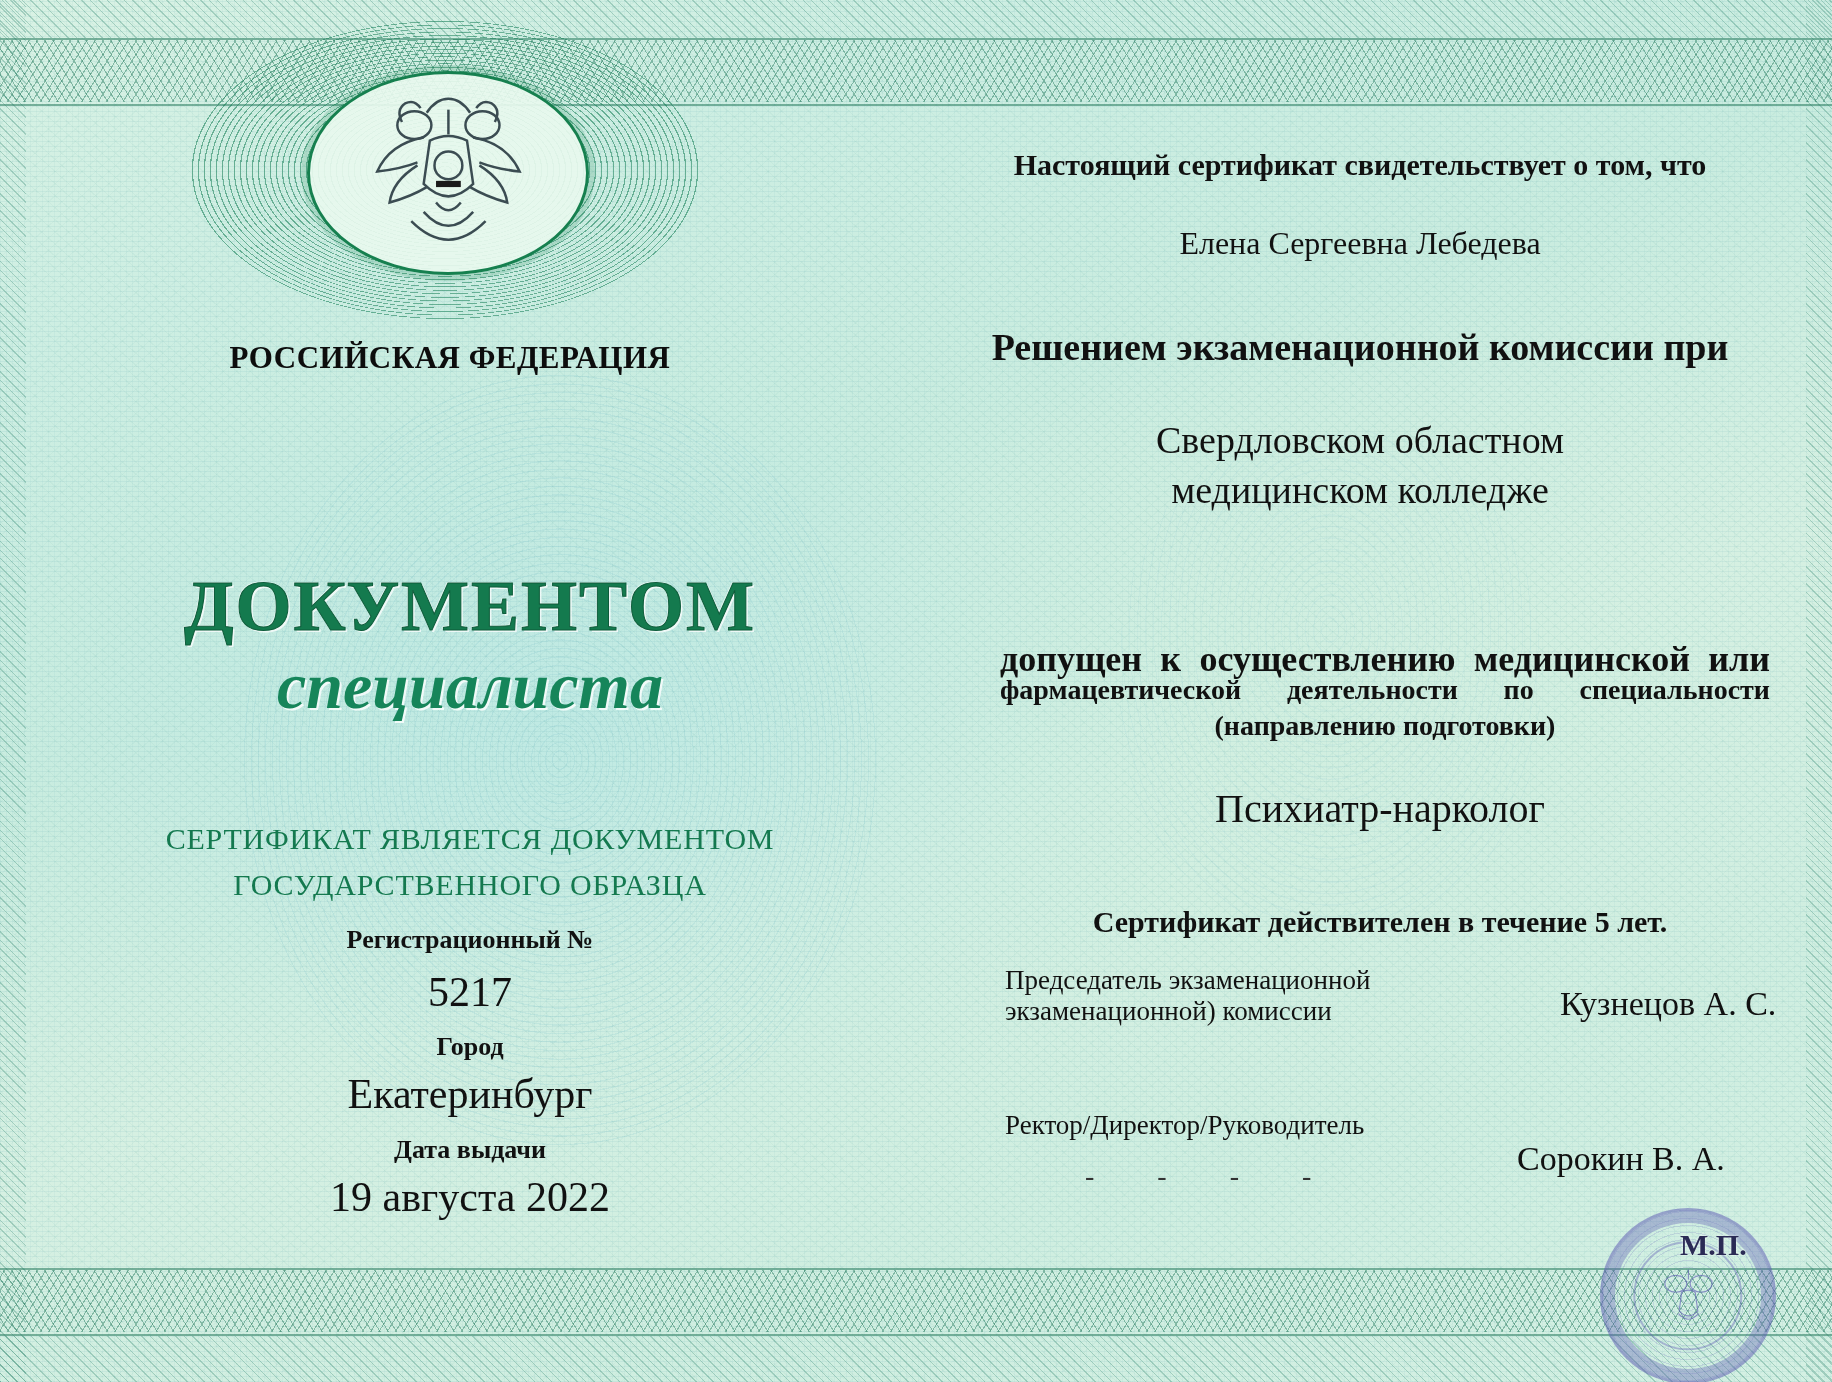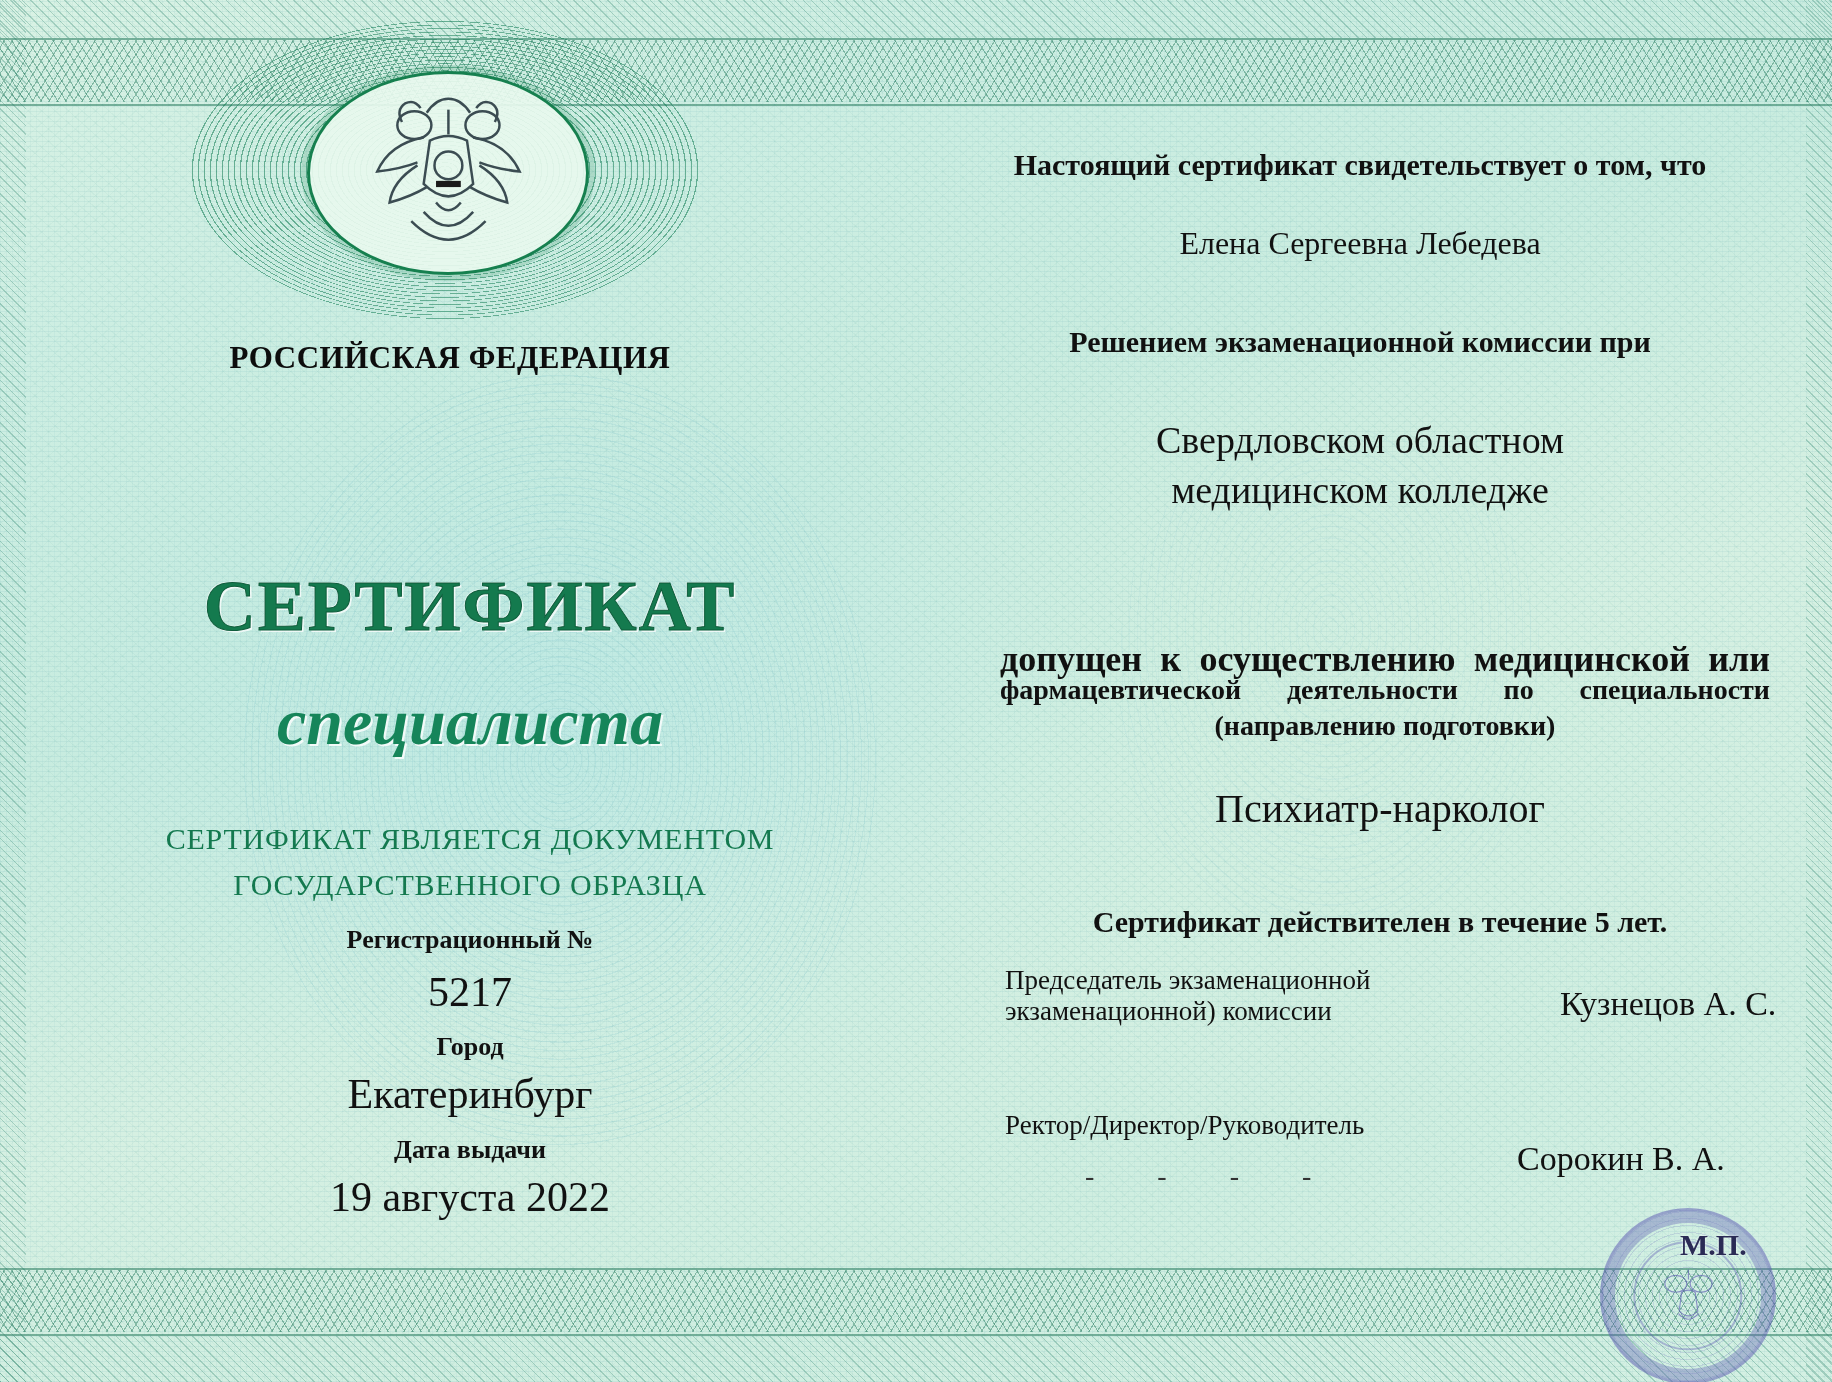--- a/index.html
+++ b/index.html
@@ -160,21 +160,20 @@
     left: 120px;
     top: 648px;
     width: 700px;
     text-align: center;
     font-size: 66px;
     font-style: italic;
     font-weight: bold;
     color: #16855a;
     text-shadow: 2px 2px 0 rgba(255,255,255,.8);
     font-family: "Liberation Serif", serif;
-    margin-top: 36px;
   }
 
   #gov-note-1, #gov-note-2 {
     left: 100px;
     width: 740px;
     text-align: center;
     font-size: 30px;
     color: #14794f;
     letter-spacing: .8px;
   }
@@ -184,21 +183,21 @@
   #reg-label { left: 160px; top: 925px; width: 620px; text-align: center; font-size: 26px; font-weight: bold; }
   #reg-number { left: 160px; top: 968px; width: 620px; text-align: center; font-size: 42px; }
   #city-label { left: 160px; top: 1032px; width: 620px; text-align: center; font-size: 26px; font-weight: bold; }
   #city-value { left: 160px; top: 1070px; width: 620px; text-align: center; font-size: 42px; }
   #date-label { left: 160px; top: 1135px; width: 620px; text-align: center; font-size: 26px; font-weight: bold; }
   #date-value { left: 160px; top: 1173px; width: 620px; text-align: center; font-size: 42px; }
 
   
   #r-intro { left: 930px; top: 148px; width: 860px; text-align: center; font-size: 30px; font-weight: bold; }
   #r-name  { left: 930px; top: 225px; width: 860px; text-align: center; font-size: 32px; }
-  #r-commission { left: 930px; top: 325px; width: 860px; text-align: center; font-size: 30px; font-weight: bold; }
+  #r-commission { left: 930px; top: 325px; width: 860px; text-align: center; font-size: 38px; font-weight: bold; }
   #r-org-1 { left: 930px; top: 418px; width: 860px; text-align: center; font-size: 38px; }
   #r-org-2 { left: 930px; top: 468px; width: 860px; text-align: center; font-size: 38px; }
 
   #r-admit-1 { left: 1000px; top: 638px; width: 770px; text-align: justify; text-align-last: justify; font-size: 36px; font-weight: bold; }
   #r-admit-2 { left: 1000px; top: 674px; width: 770px; text-align: justify; text-align-last: justify; font-size: 28px; font-weight: bold; }
   #r-admit-3 { left: 1000px; top: 710px; width: 770px; text-align: center; font-size: 28px; font-weight: bold; }
 
   #r-speciality { left: 960px; top: 785px; width: 840px; text-align: center; font-size: 40px; }
 
   #r-valid { left: 960px; top: 905px; width: 840px; text-align: center; font-size: 30px; font-weight: bold; }
@@ -301,21 +300,21 @@
           <path d="M44 80 q16 18 32 0"></path>
           <path d="M36 86 q24 24 48 0"></path>
         </g>
         <rect x="52" y="60" width="16" height="4" fill="#1b1b1b"></rect>
       </svg>
     </div>
   </div>
 
   <div class="t" id="rf-title">РОССИЙСКАЯ ФЕДЕРАЦИЯ</div>
 
-  <div class="t" id="main-title">СЕРТИФИКАТ</div>
+  <div class="t" id="main-title">ДОКУМЕНТОМ</div>
   <div class="t" id="sub-title">специалиста</div>
 
   <div class="t" id="gov-note-1">СЕРТИФИКАТ ЯВЛЯЕТСЯ ДОКУМЕНТОМ</div>
   <div class="t" id="gov-note-2">ГОСУДАРСТВЕННОГО  ОБРАЗЦА</div>
 
   <div class="t" id="reg-label">Регистрационный №</div>
   <div class="t" id="reg-number">5217</div>
 
   <div class="t" id="city-value">Екатеринбург</div>
   <div class="t" id="city-label">Город</div>

